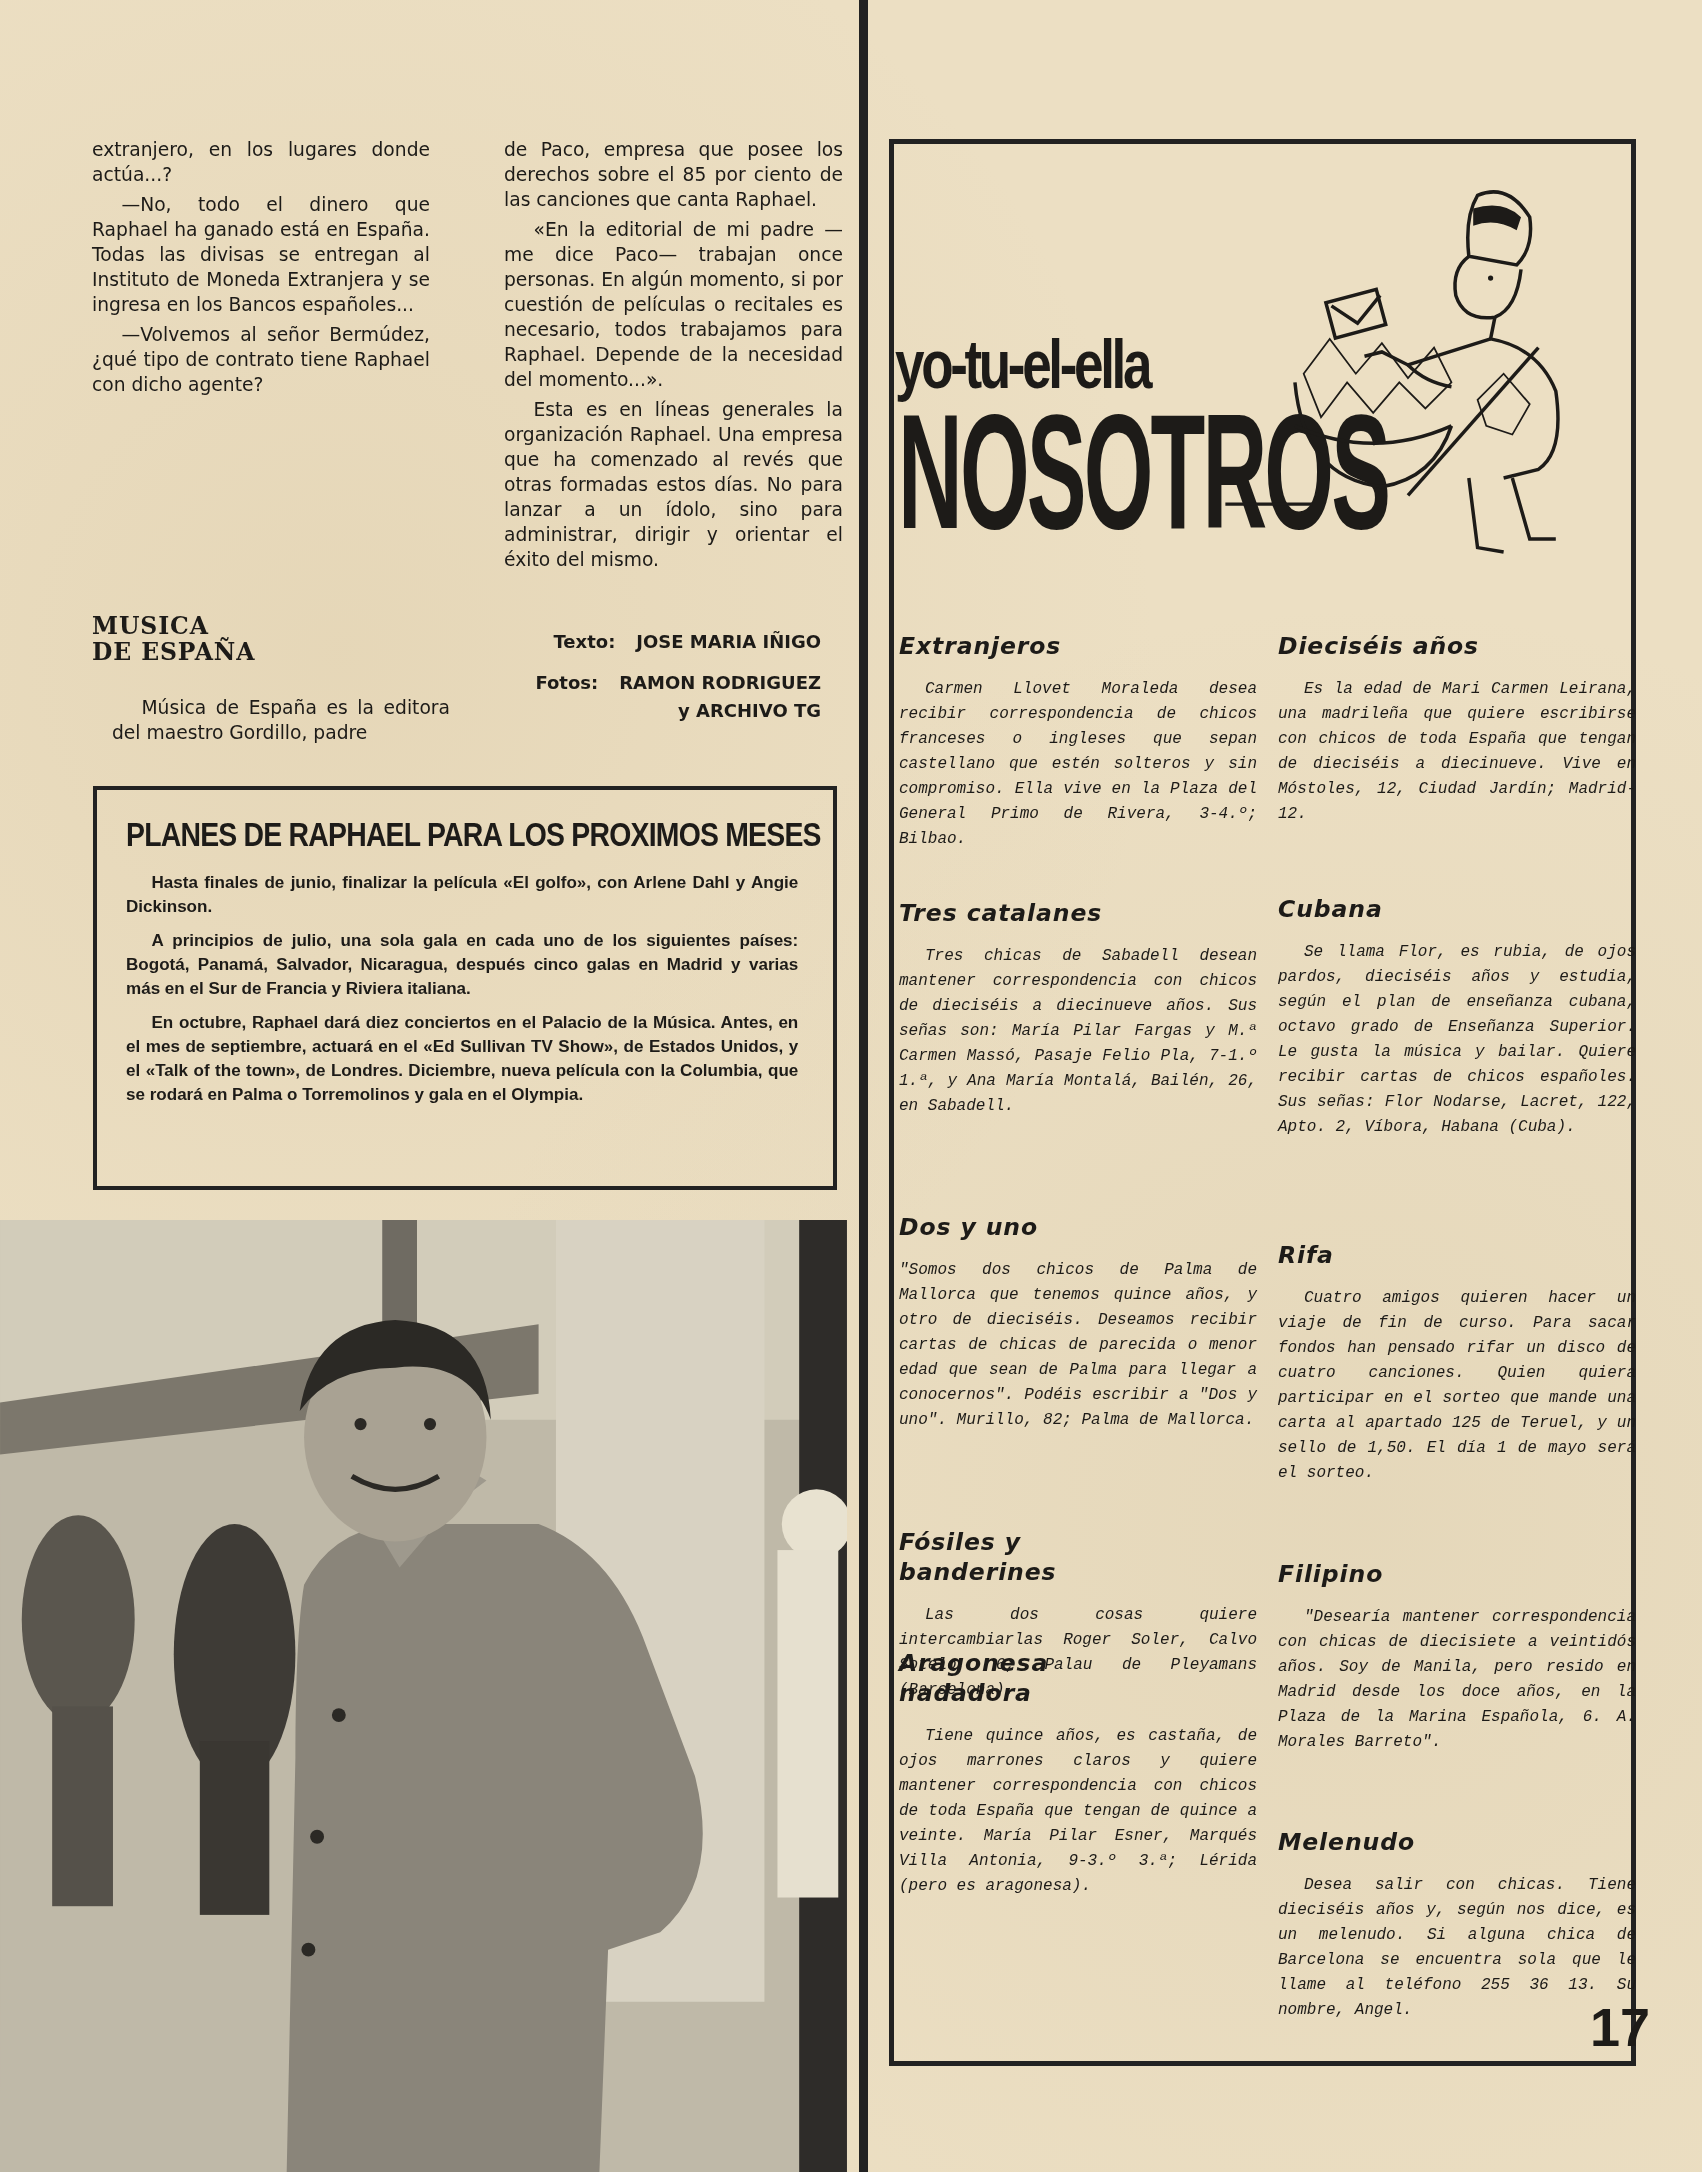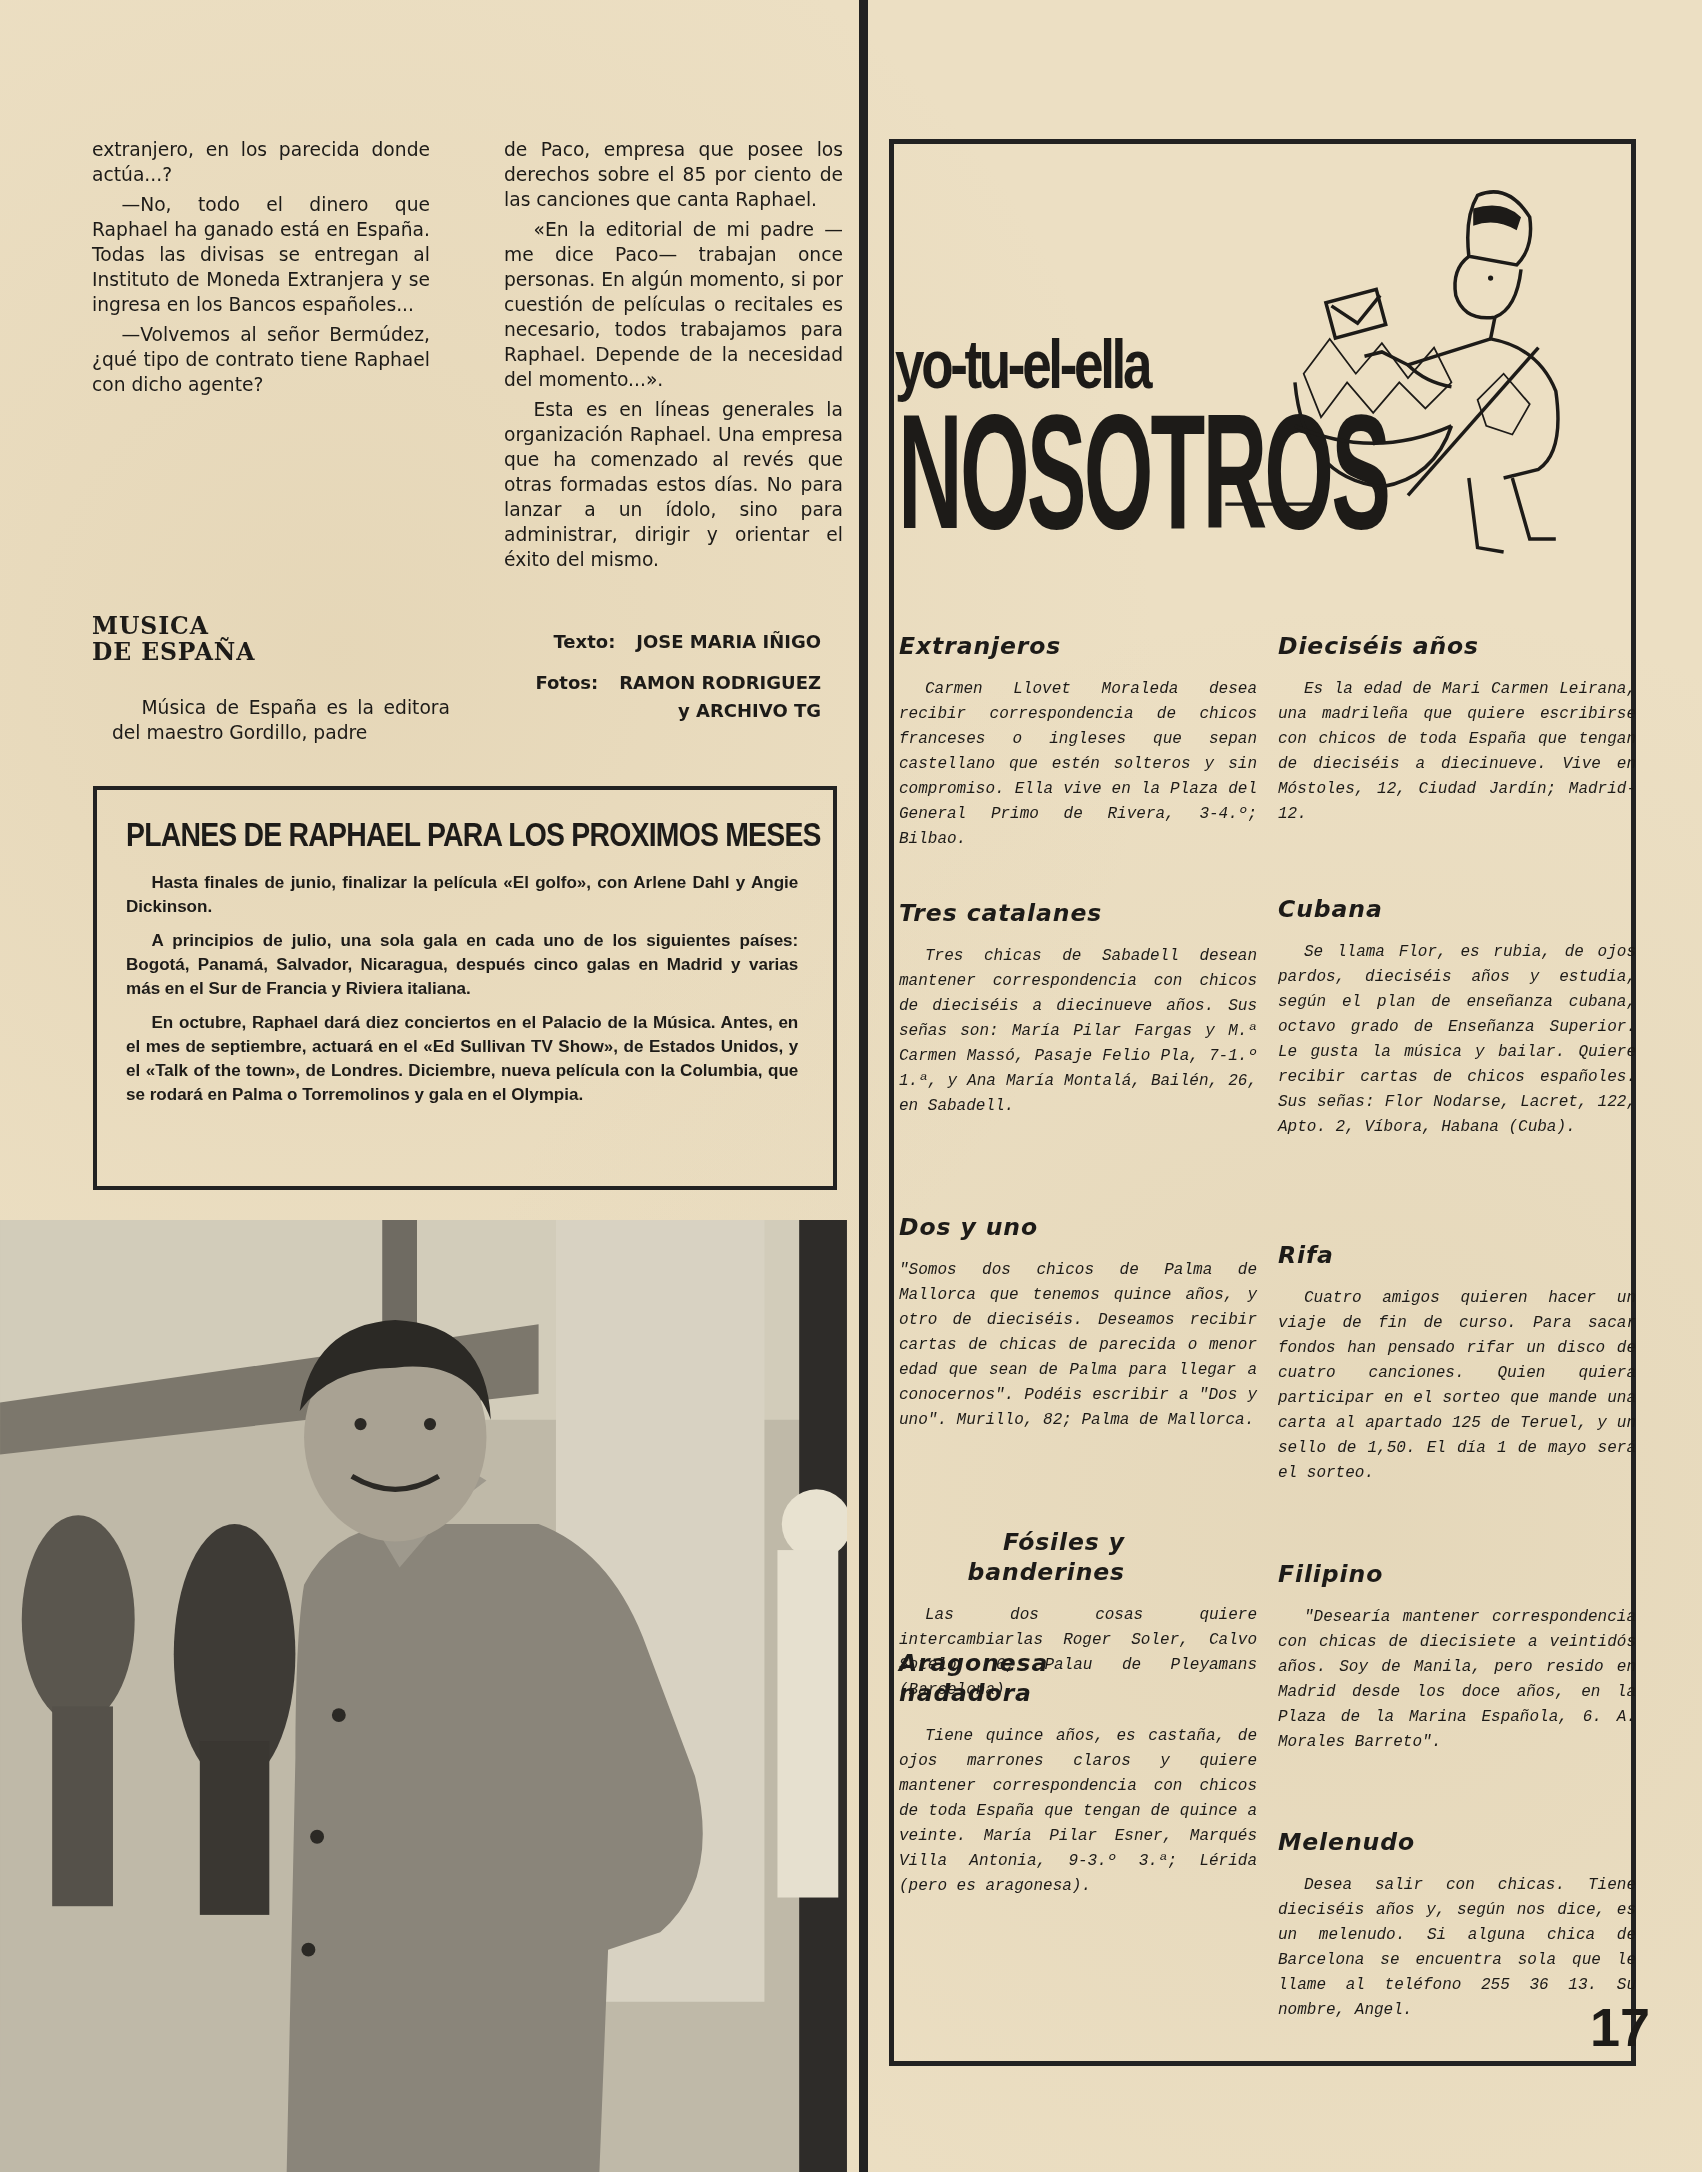--- a/index.html
+++ b/index.html
@@ -73,21 +73,21 @@
   }
   .page-num {
     position: absolute; left: 1590px; top: 1996px; font-family: "Liberation Sans", sans-serif;
     font-weight: bold; font-size: 54px;
   }
 </style>
 </head>
 <body>
 
 <div class="abs col" style="left:92px; top:137px; width:338px;">
-  <p class="noindent">extranjero, en los parecida donde actúa...?</p>
+  <p class="noindent">extranjero, en los lugares donde actúa...?</p>
   <p>—No, todo el dinero que Raphael ha ganado está en España. Todas las divisas se entregan al Instituto de Moneda Extranjera y se ingresa en los Bancos españoles...</p>
   <p>—Volvemos al señor Bermúdez, ¿qué tipo de contrato tiene Raphael con dicho agente?</p>
 </div>
 
 <div class="abs serif-head" style="left:92px; top:613px;">
   <div>MUSICA</div>
   <div>DE ESPAÑA</div>
 </div>
 
 <div class="abs col" style="left:92px; top:695px; width:338px;margin-left:20px;">
@@ -181,21 +181,21 @@
 </div>
 <div class="entry" style="left:899px; top:899px;">
   <div class="title">Tres catalanes</div>
   <div class="body">Tres chicas de Sabadell desean mantener correspondencia con chicos de dieciséis a diecinueve años. Sus señas son: María Pilar Fargas y M.ª Carmen Massó, Pasaje Felio Pla, 7-1.º 1.ª, y Ana María Montalá, Bailén, 26, en Sabadell.</div>
 </div>
 <div class="entry" style="left:899px; top:1213px;">
   <div class="title">Dos y uno</div>
   <div class="body" style="text-indent:0;">"Somos dos chicos de Palma de Mallorca que tenemos quince años, y otro de dieciséis. Deseamos recibir cartas de chicas de parecida o menor edad que sean de Palma para llegar a conocernos". Podéis escribir a "Dos y uno". Murillo, 82; Palma de Mallorca.</div>
 </div>
 <div class="entry" style="left:899px; top:1528px;">
-  <div class="title" style="width:226px;text-align:right;">Fósiles y banderines</div>
+  <div class="title" style="width:226px;">Fósiles y banderines</div>
   <div class="body">Las dos cosas quiere intercambiarlas Roger Soler, Calvo Sotelo, 6; Palau de Pleyamans (Barcelona).</div>
 </div>
 <div class="entry" style="left:899px; top:1649px;">
   <div class="title" style="width:209px;">Aragonesa nadadora</div>
   <div class="body">Tiene quince años, es castaña, de ojos marrones claros y quiere mantener correspondencia con chicos de toda España que tengan de quince a veinte. María Pilar Esner, Marqués Villa Antonia, 9-3.º 3.ª; Lérida (pero es aragonesa).</div>
 </div>
 
 <div class="entry" style="left:1278px; top:632px;">
   <div class="title">Dieciséis años</div>
   <div class="body">Es la edad de Mari Carmen Leirana, una madrileña que quiere escribirse con chicos de toda España que tengan de dieciséis a diecinueve. Vive en Móstoles, 12, Ciudad Jardín; Madrid-12.</div>

